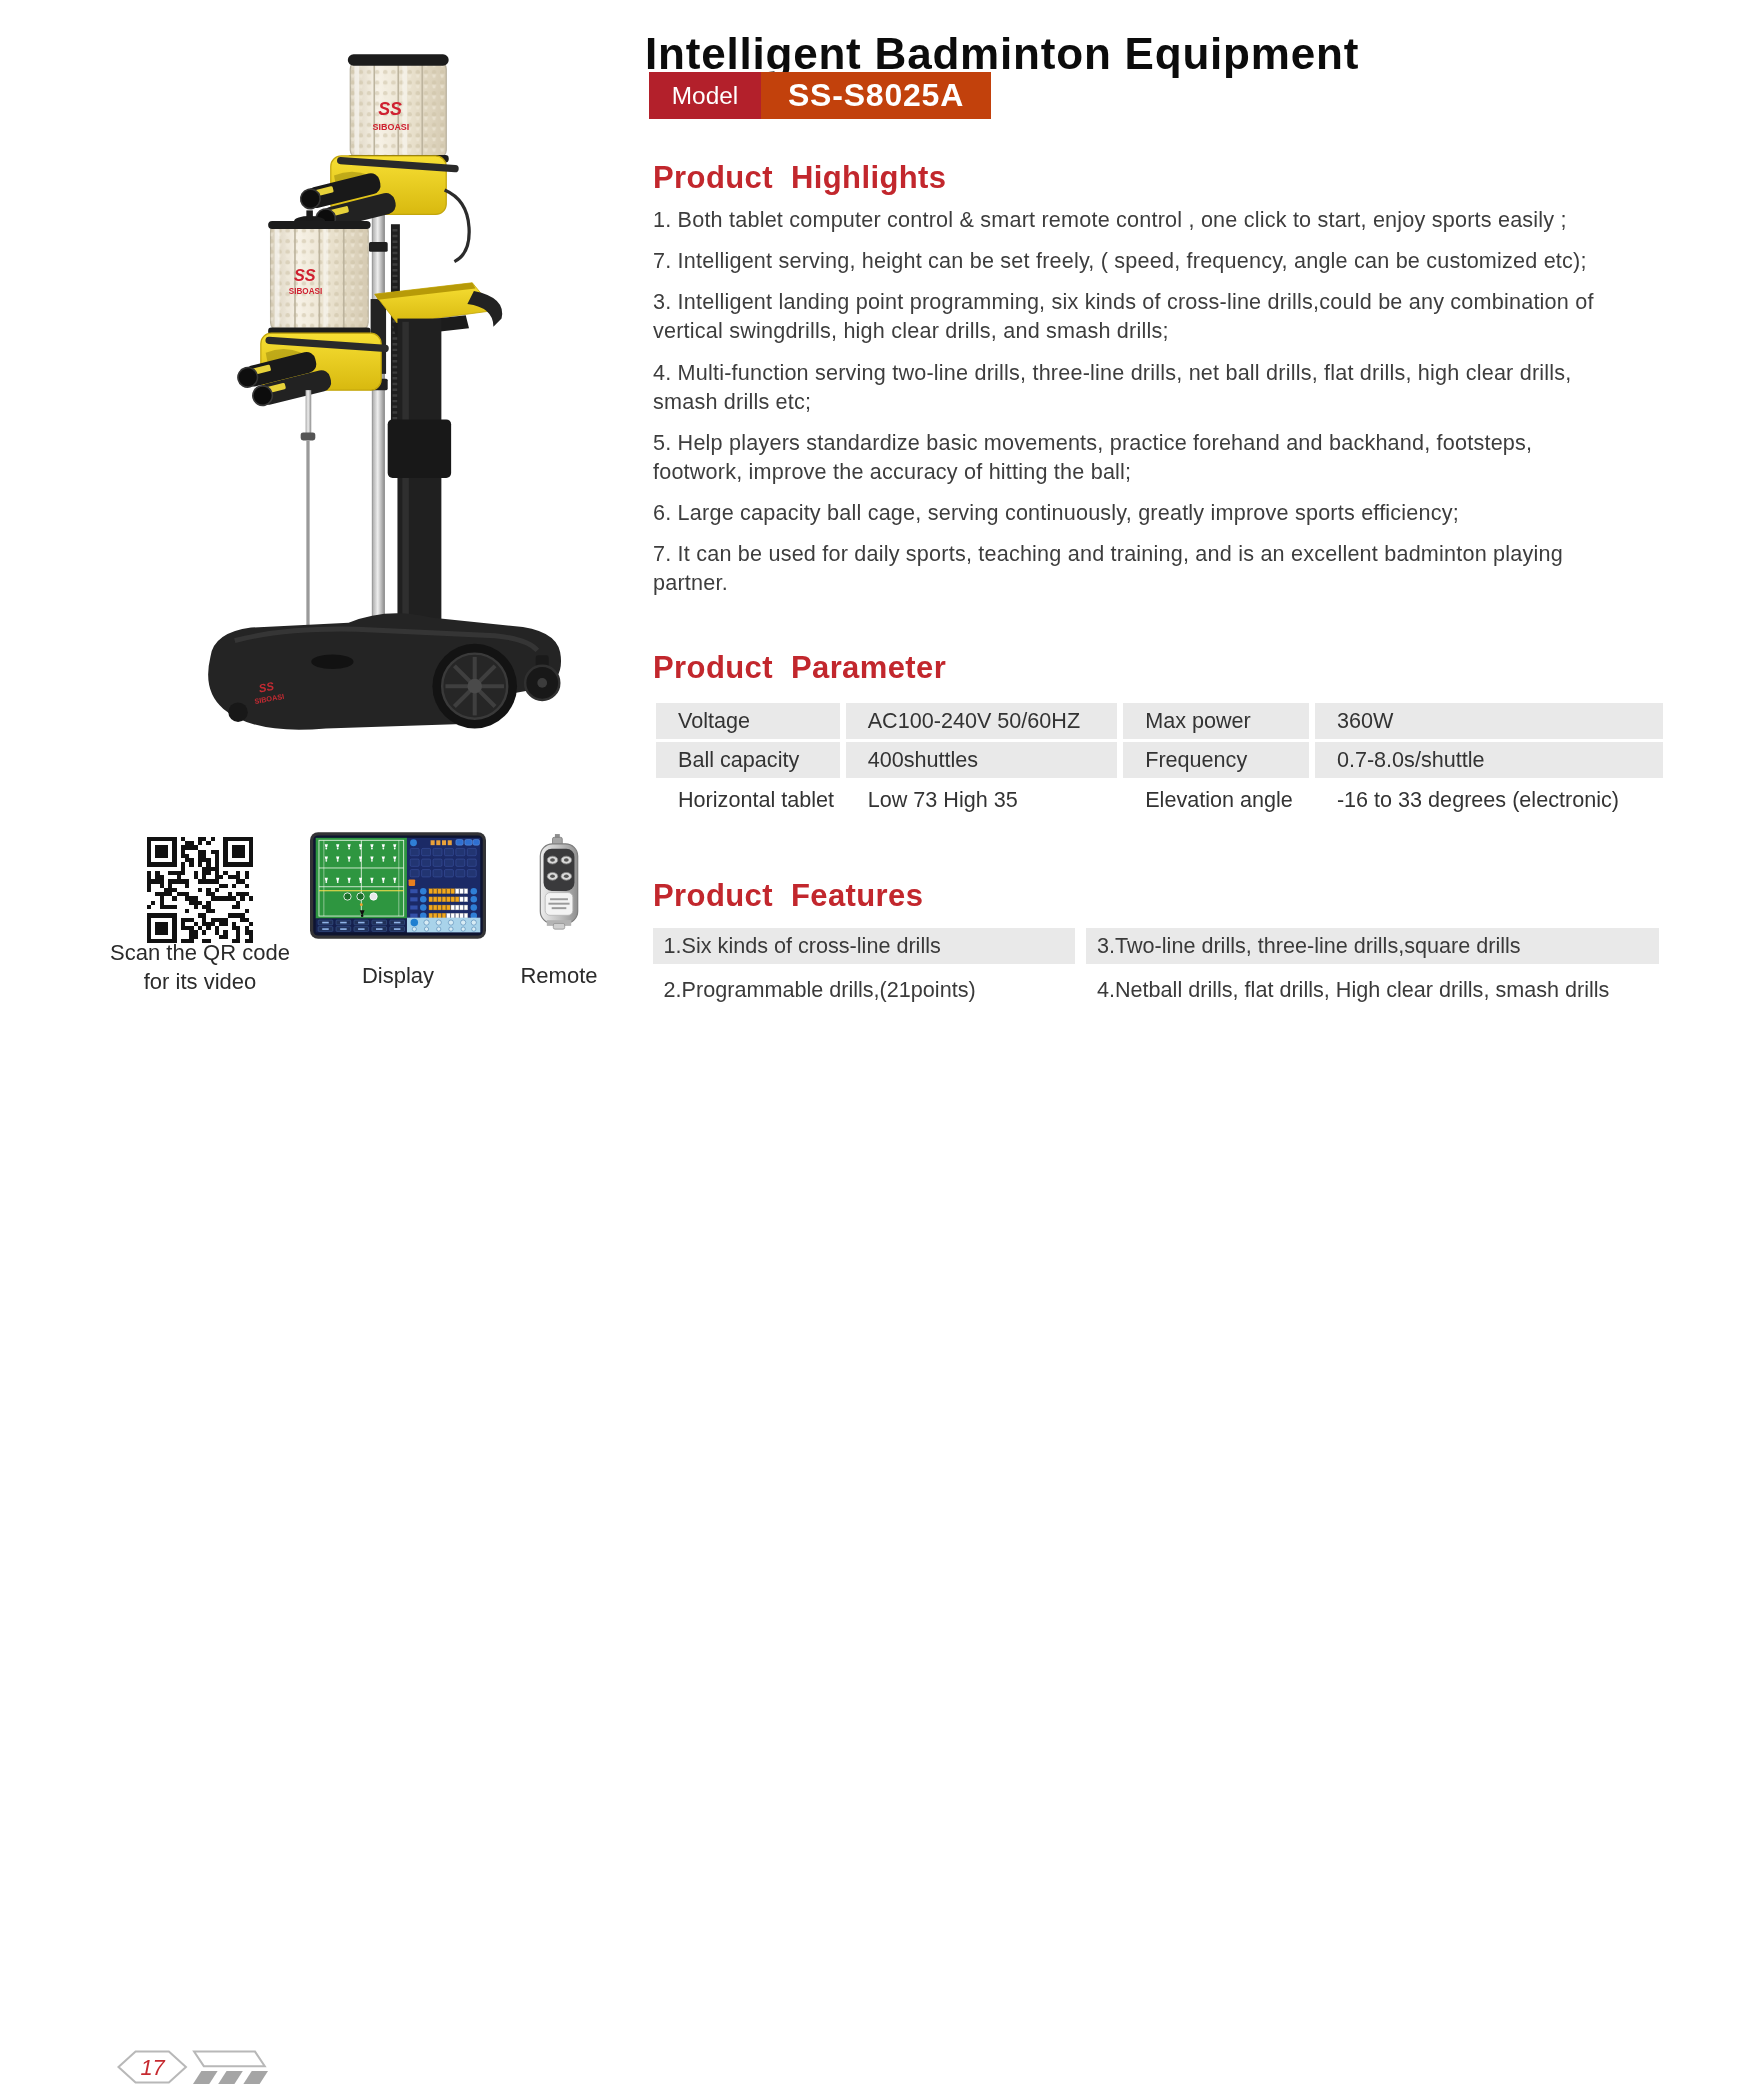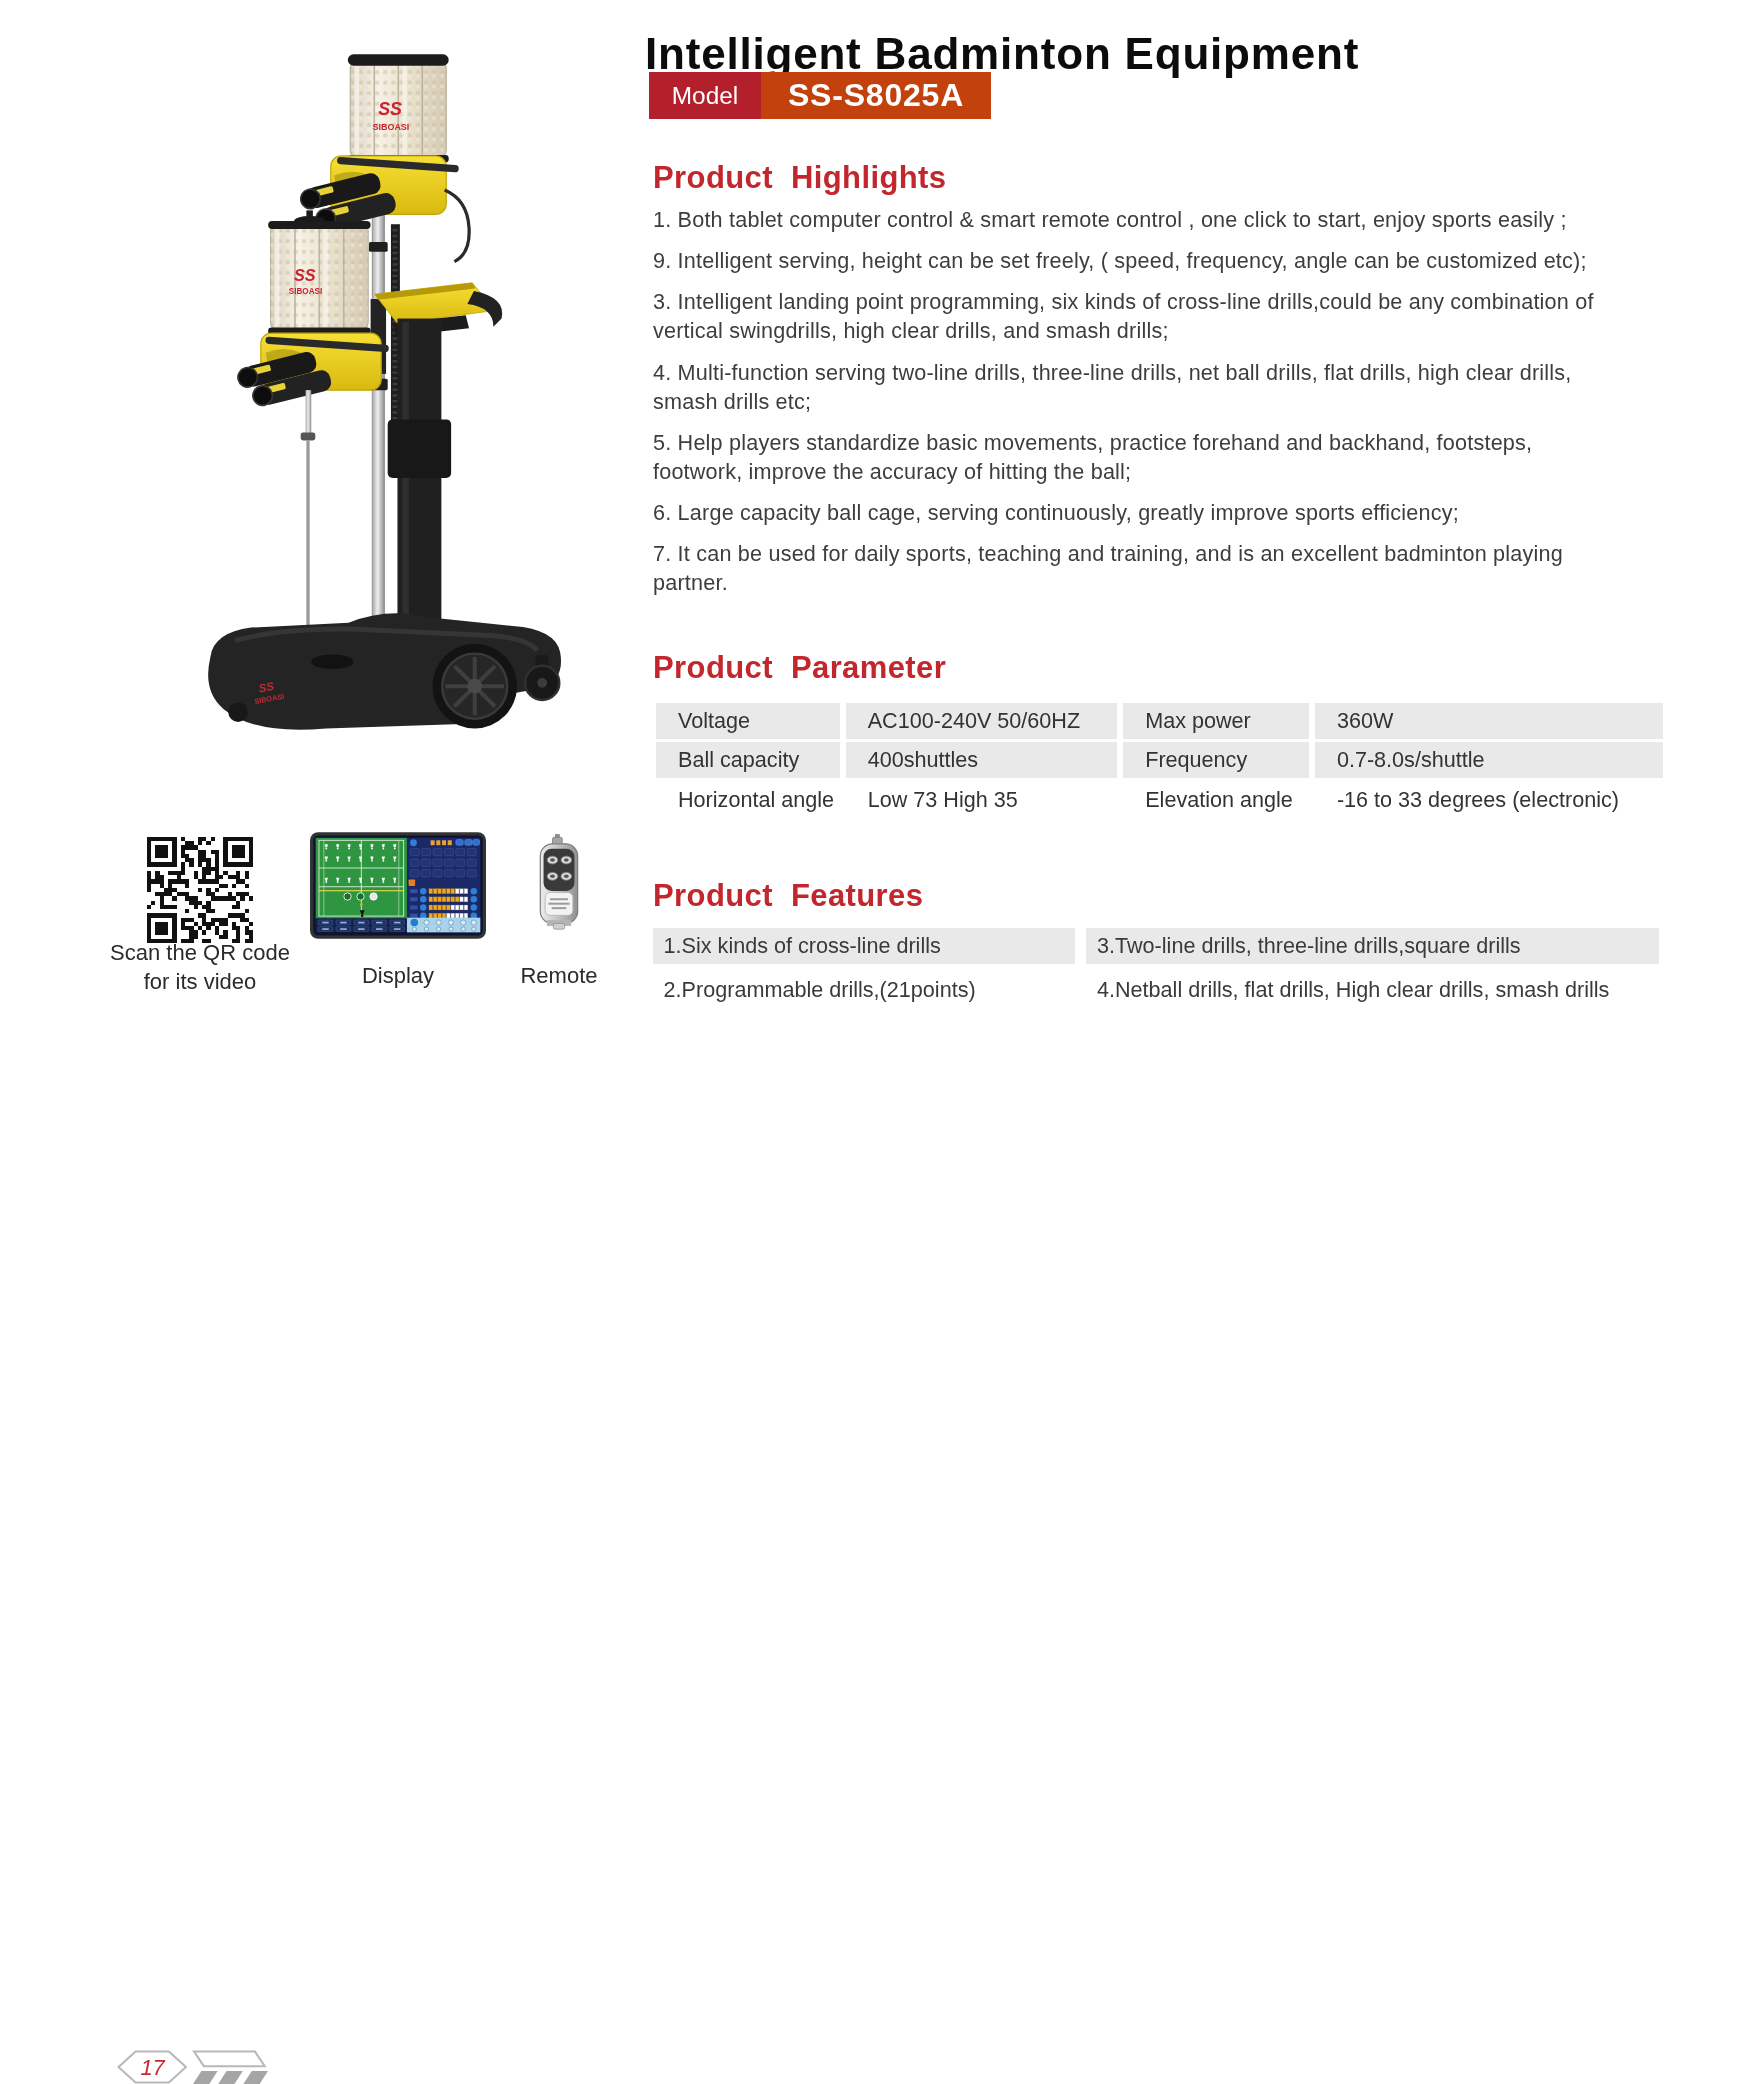--- a/index.html
+++ b/index.html
@@ -80,21 +80,21 @@
 <h1 class="abs page-title">Intelligent Badminton Equipment</h1>
 
 <div class="abs model-badge">
   <span class="red">Model</span>
   <span class="blue">SS-S8025A</span>
 </div>
 
 <div class="abs h-red h-highlights">Product Highlights</div>
 <div class="abs highlights">
   <p>1. Both tablet computer control &amp; smart remote control , one click to start, enjoy sports easily ;</p>
-  <p>9. Intelligent serving, height can be set freely, ( speed, frequency, angle can be customized etc);</p>
+  <p>7. Intelligent serving, height can be set freely, ( speed, frequency, angle can be customized etc);</p>
   <p>3. Intelligent landing point programming, six kinds of cross-line drills,could be any combination of vertical swingdrills, high clear drills, and smash drills;</p>
   <p>4. Multi-function serving two-line drills, three-line drills, net ball drills, flat drills, high clear drills, smash drills etc;</p>
   <p>5. Help players standardize basic movements, practice forehand and backhand, footsteps, footwork, improve the accuracy of hitting the ball;</p>
   <p>6. Large capacity ball cage, serving continuously, greatly improve sports efficiency;</p>
   <p>7. It can be used for daily sports, teaching and training, and is an excellent badminton playing partner.</p>
 </div>
 
 <div class="abs h-red h-params">Product Parameter</div>
 <div class="abs param-table">
   <div class="prow g">
@@ -103,21 +103,21 @@
     <div class="c l2">Max power</div>
     <div class="c v2">360W</div>
   </div>
   <div class="prow g">
     <div class="c l1">Ball capacity</div>
     <div class="c v1">400shuttles</div>
     <div class="c l2">Frequency</div>
     <div class="c v2">0.7-8.0s/shuttle</div>
   </div>
   <div class="prow">
-    <div class="c l1">Horizontal angle</div>
+    <div class="c l1">Horizontal tablet</div>
     <div class="c v1">Low 73  High 35</div>
     <div class="c l2">Elevation angle</div>
     <div class="c v2">-16 to 33 degrees (electronic)</div>
   </div>
 </div>
 
 <div class="abs h-red h-features">Product Features</div>
 <div class="abs feat-table">
   <div class="frow g">
     <div class="fc fc1">1.Six kinds of cross-line drills</div>

